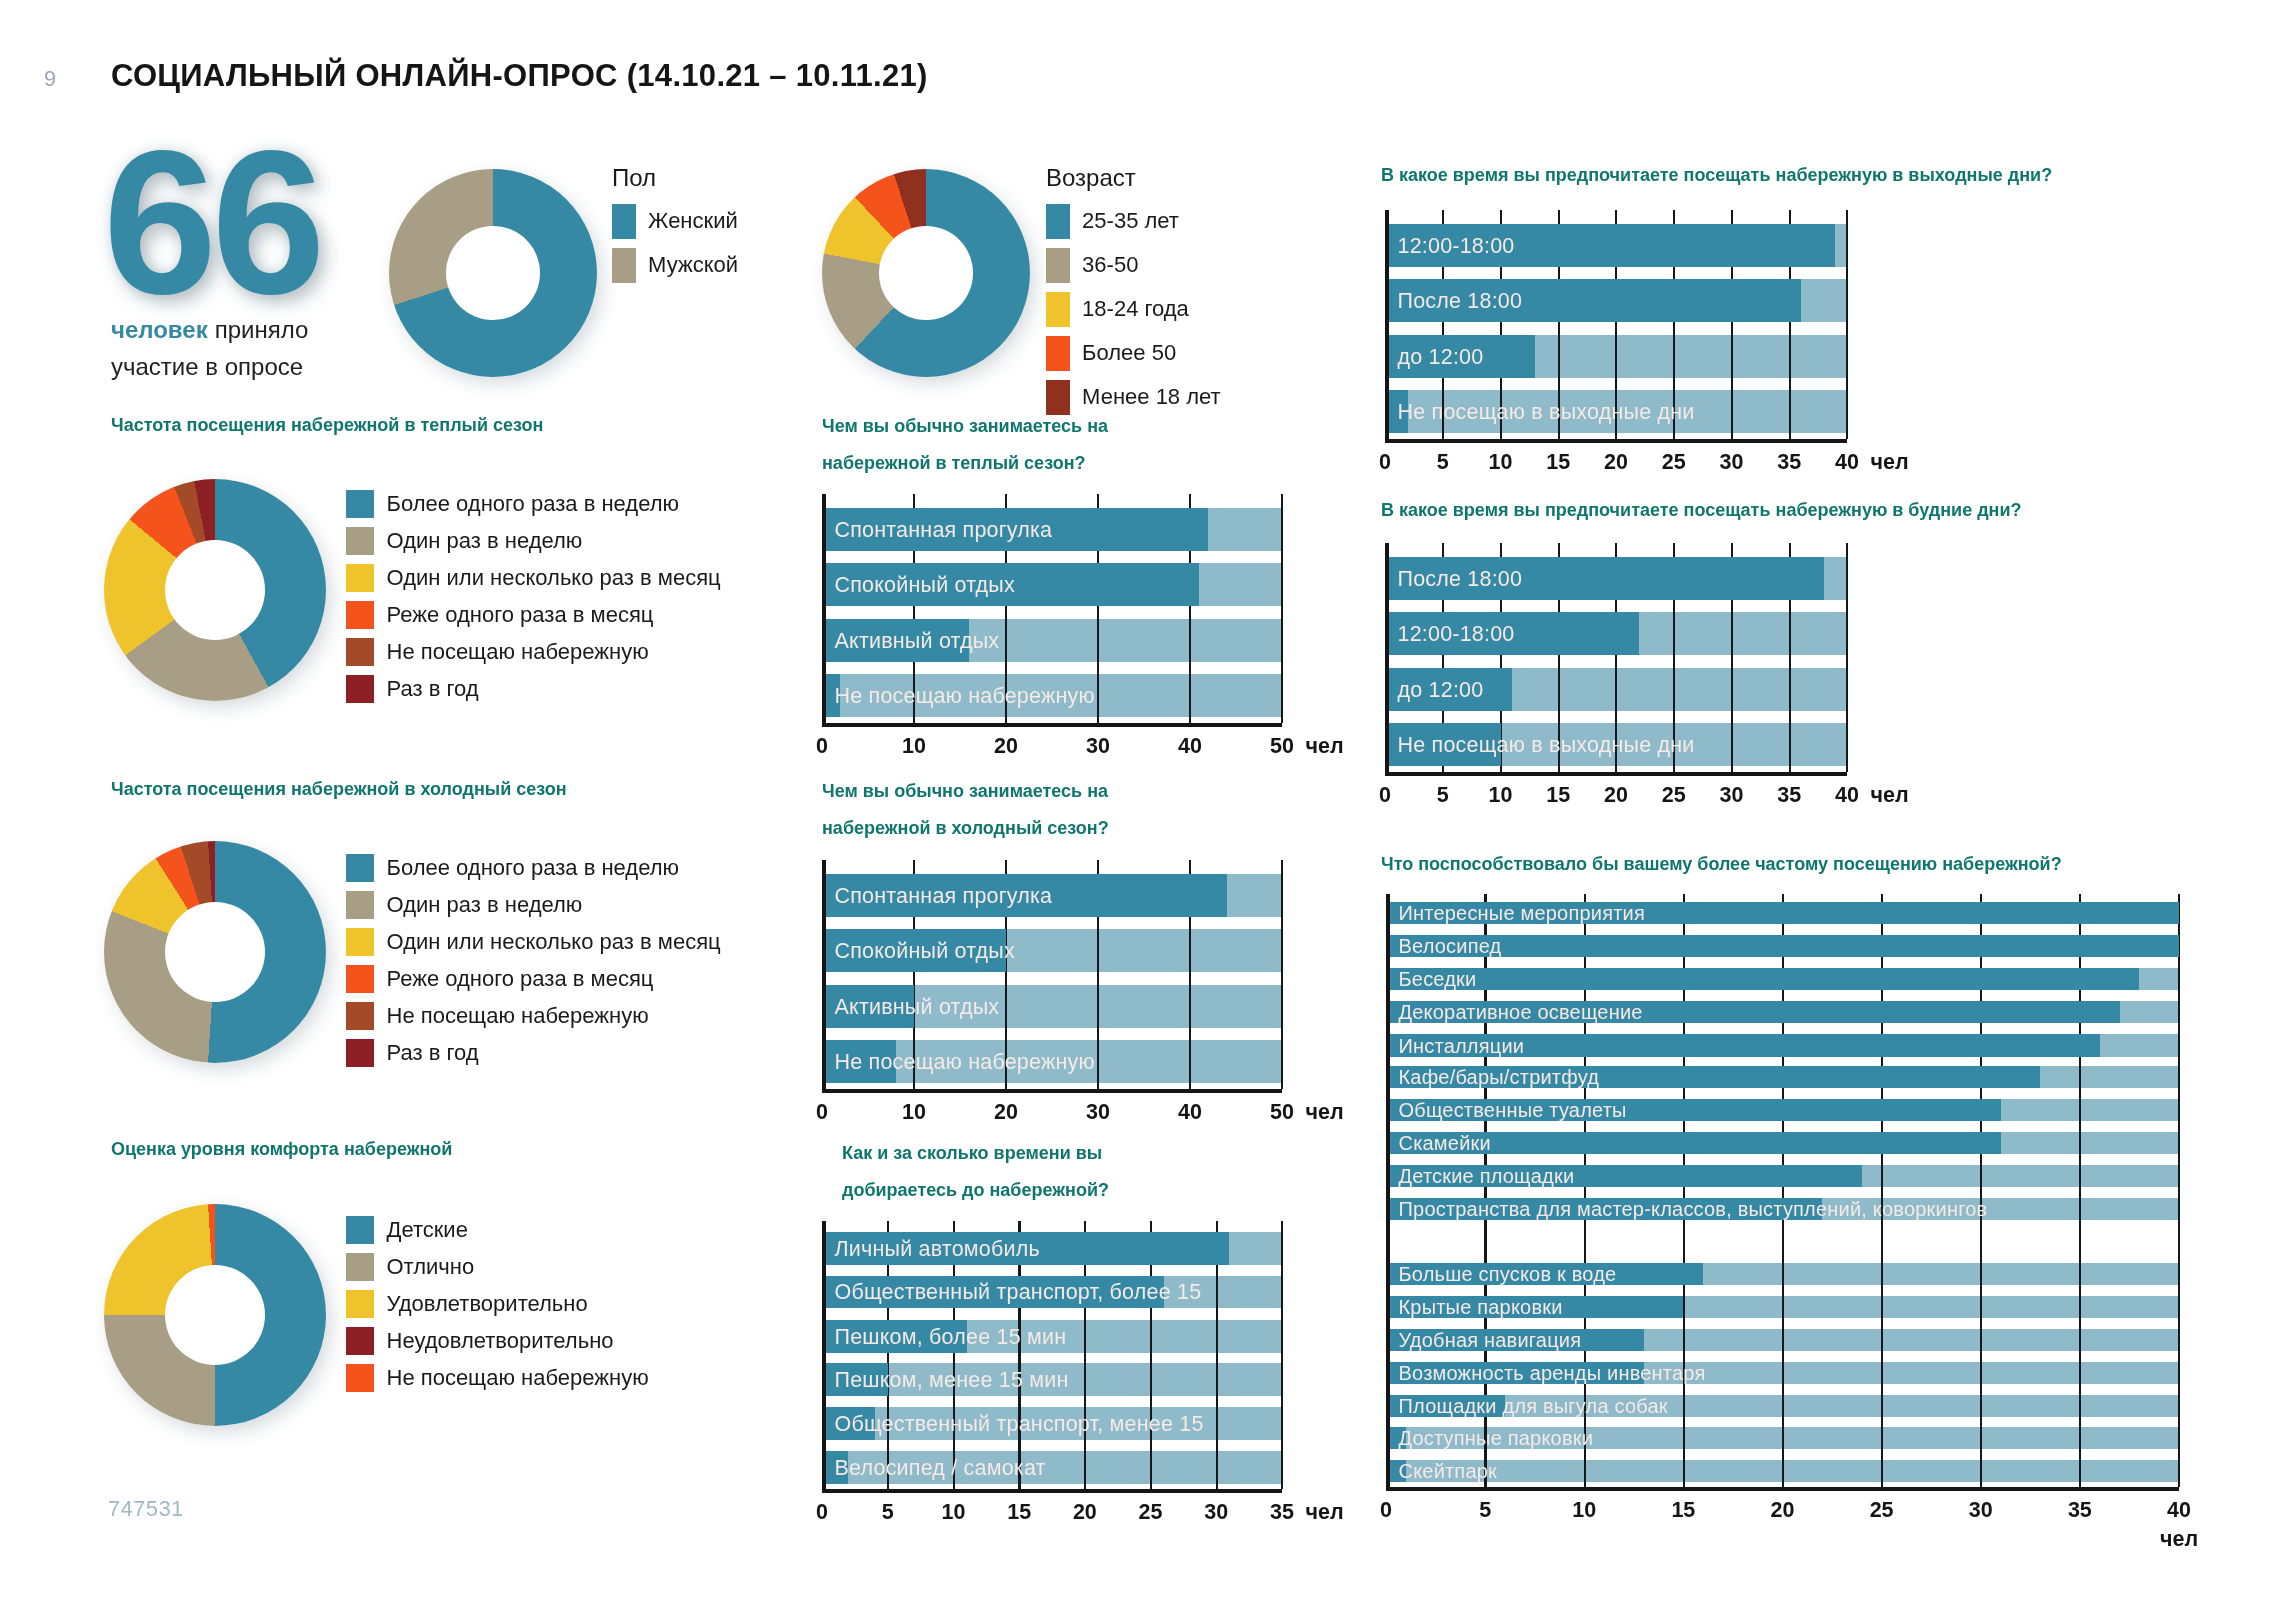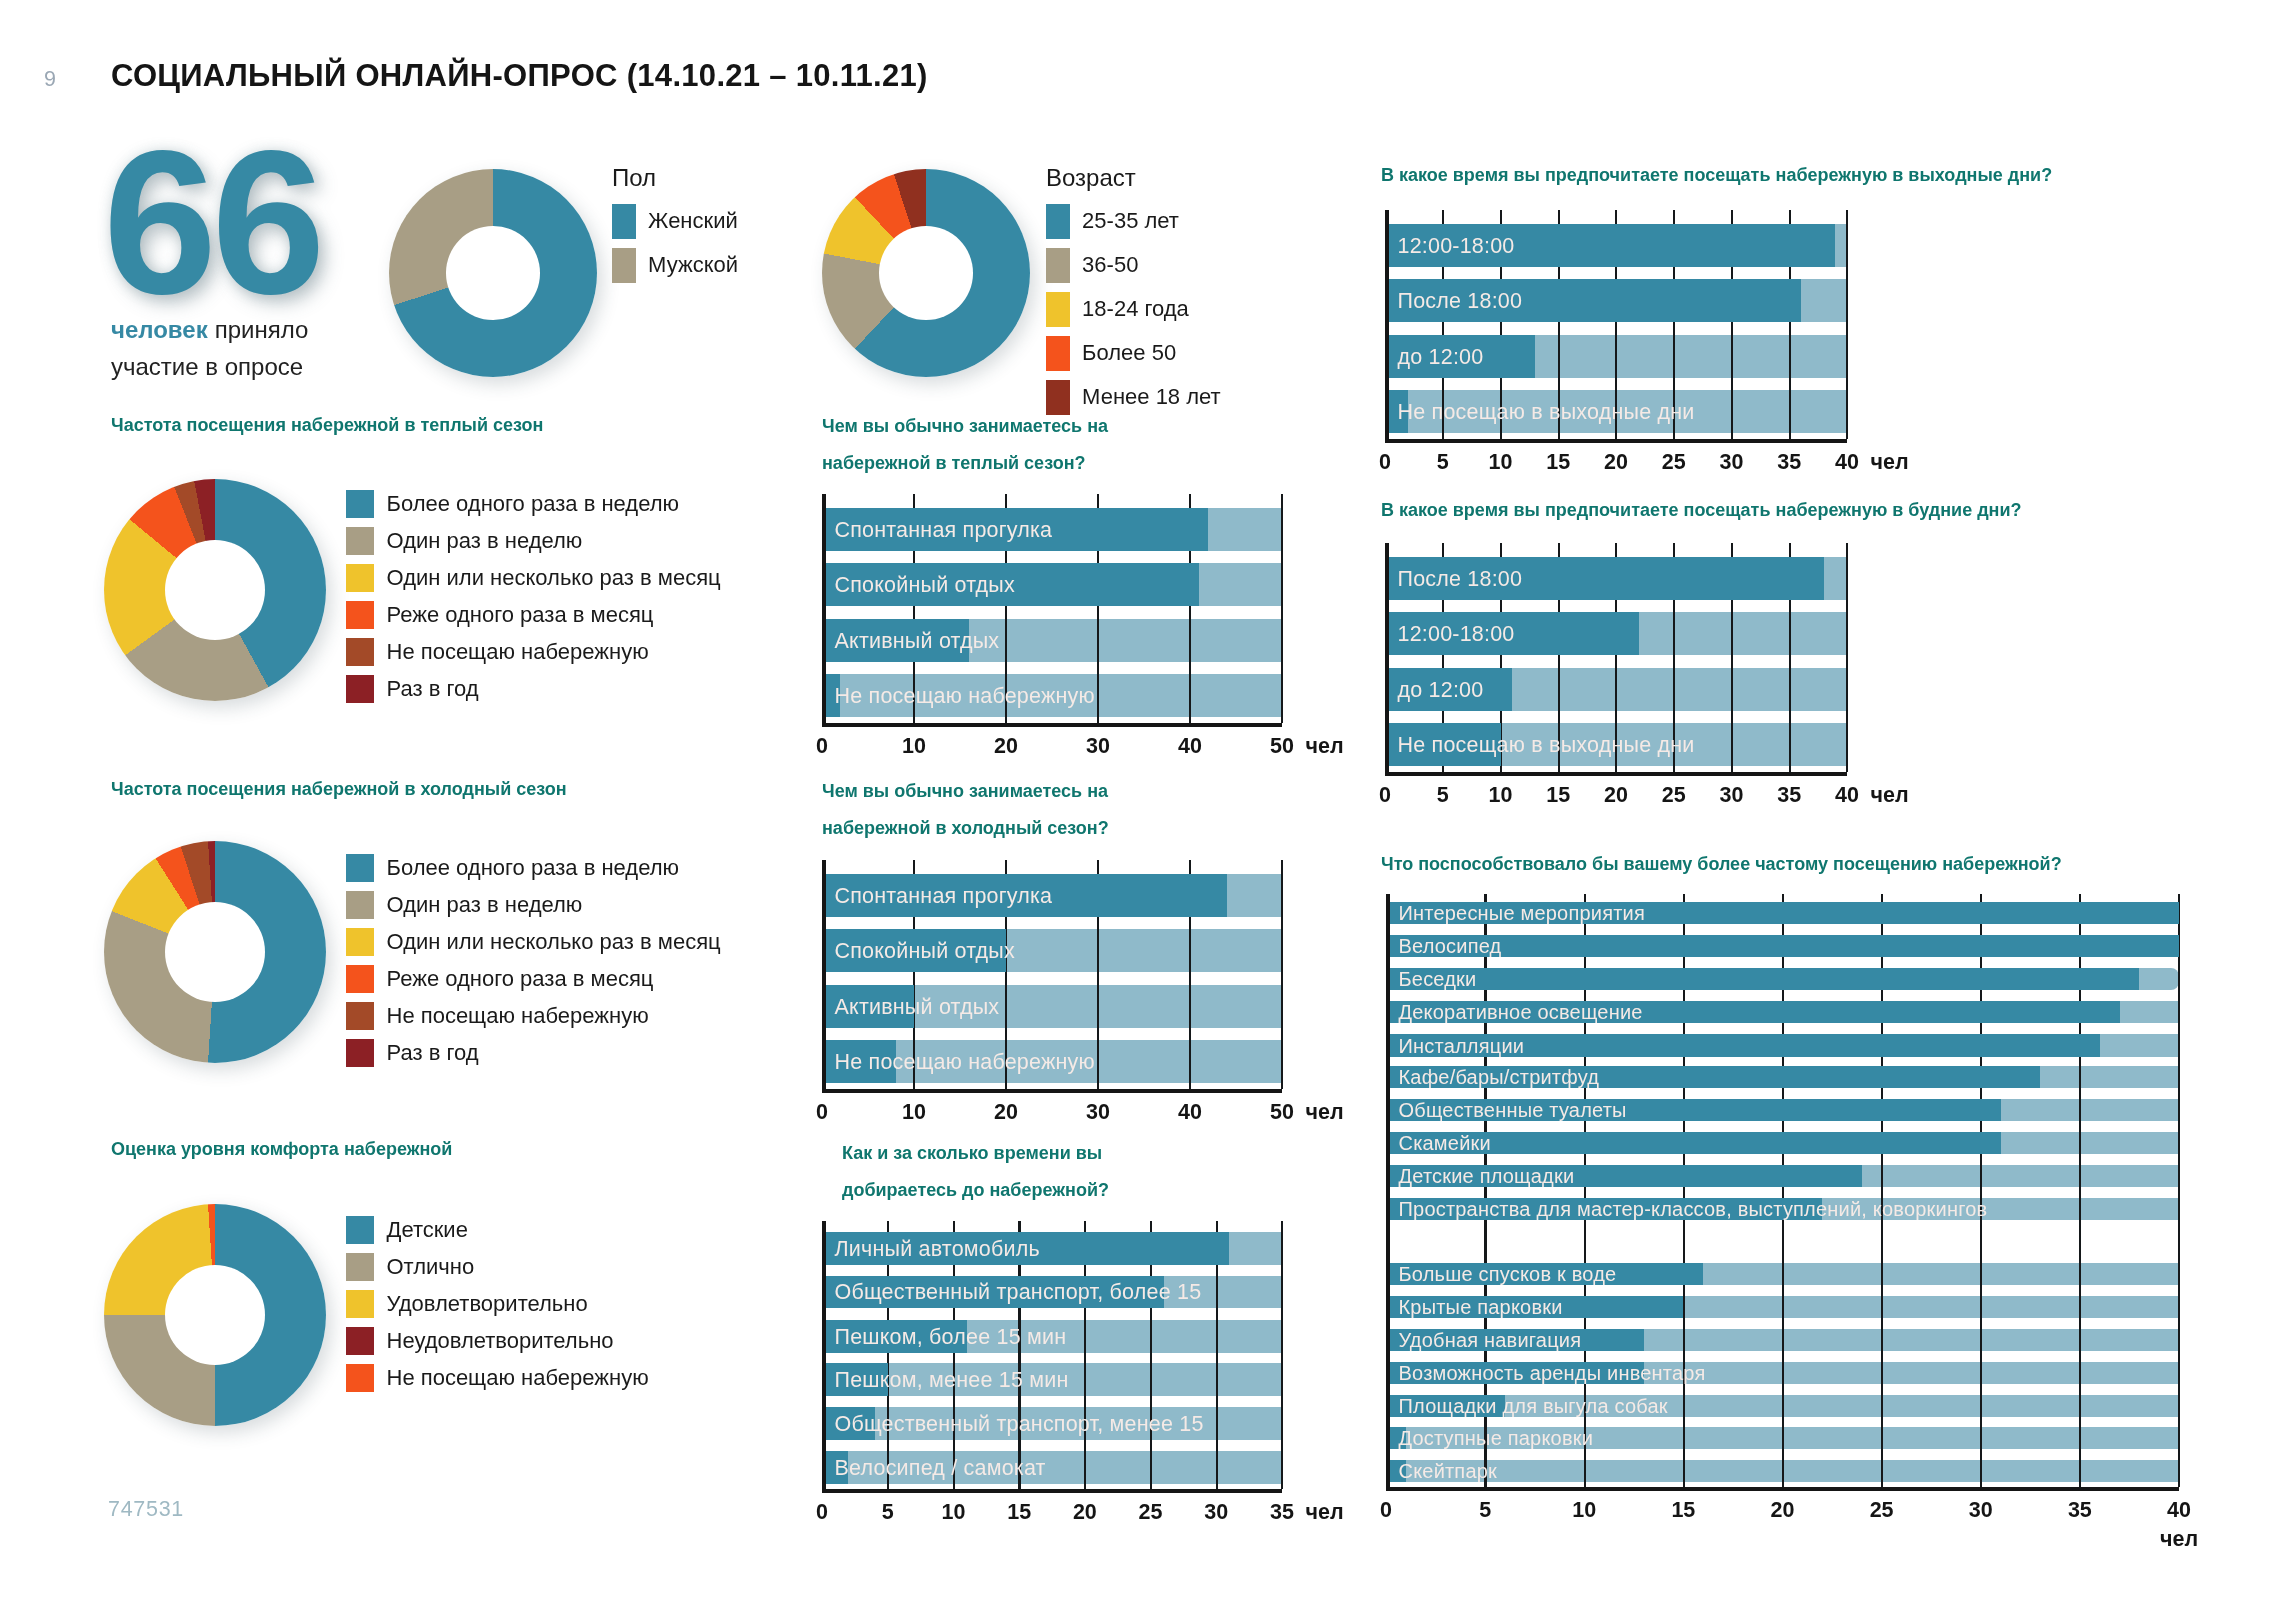--- a/index.html
+++ b/index.html
@@ -416,21 +416,21 @@
   <div class="chart" style="left:1386px;top:894px;width:793px;height:652px;--lfs:20px;">
       <div class="plot" style="height: 593px;">
         <div class="row" style="top: 8.3px; height: 22px; background: rgb(143, 186, 202);">
           <div class="bar" style="width: 100%; background: rgb(54, 137, 164);"></div>
           <span class="lbl">Интересные мероприятия</span>
         </div>
         <div class="row" style="top: 41px; height: 22px; background: rgb(143, 186, 202);">
           <div class="bar" style="width: 100%; background: rgb(54, 137, 164);"></div>
           <span class="lbl">Велосипед</span>
         </div>
-        <div class="row" style="top: 74px; height: 22px; background: rgb(143, 186, 202); border-radius: 8px;">
+        <div class="row" style="top: 74px; height: 22px; background: rgb(143, 186, 202);">
           <div class="bar" style="width: 95%; background: rgb(54, 137, 164);"></div>
           <span class="lbl">Беседки</span>
         </div>
         <div class="row" style="top: 107px; height: 22px; background: rgb(143, 186, 202);">
           <div class="bar" style="width: 92.5%; background: rgb(54, 137, 164);"></div>
           <span class="lbl">Декоративное освещение</span>
         </div>
         <div class="row" style="top: 140px; height: 23px; background: rgb(143, 186, 202);">
           <div class="bar" style="width: 90%; background: rgb(54, 137, 164);"></div>
           <span class="lbl">Инсталляции</span>

